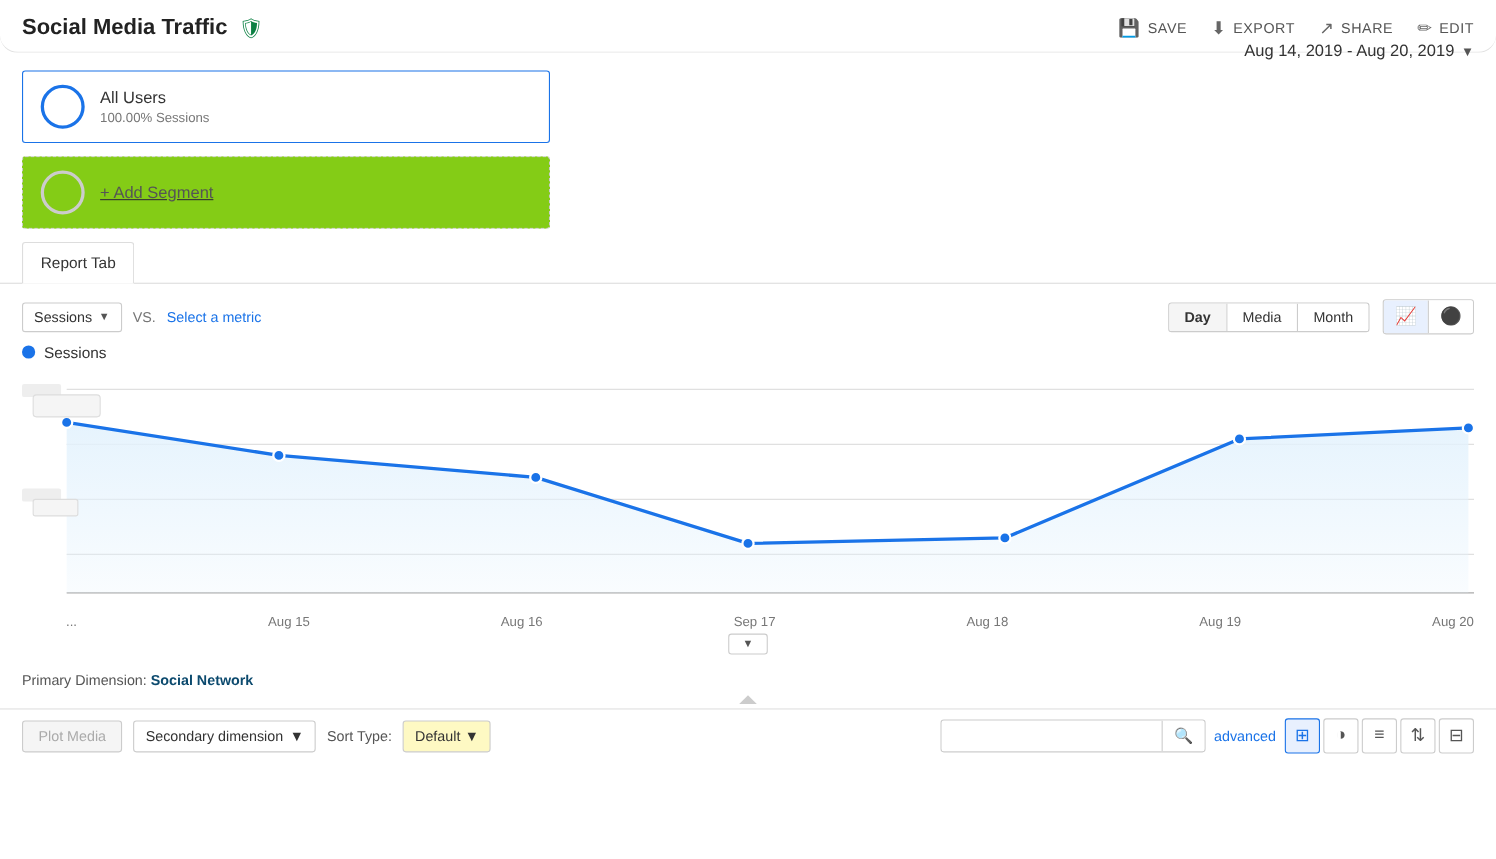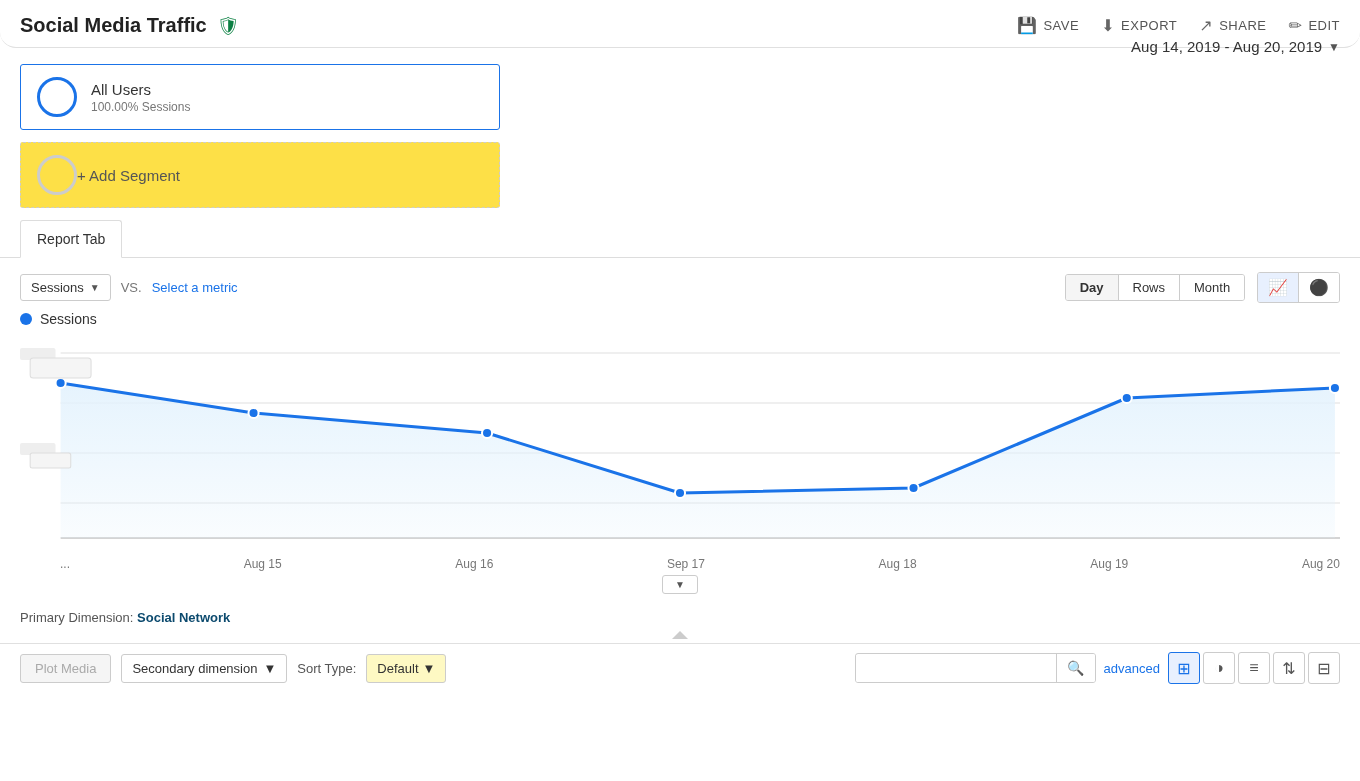--- a/index.html
+++ b/index.html
@@ -14,21 +14,21 @@
     .action-btn { display: flex; align-items: center; gap: 6px; color: #555; font-size: 13px; font-weight: 500; cursor: pointer; text-transform: uppercase; letter-spacing: 0.5px; }
     .action-icon { font-size: 16px; color: #666; }
 
     
     .segments-area { padding: 16px 20px 0 20px; }
     .segment-box { border: 1.5px solid #1a73e8; border-radius: 3px; padding: 12px 16px; display: flex; align-items: center; gap: 14px; width: 480px; margin-bottom: 12px; background: #fff; }
     .segment-circle { width: 40px; height: 40px; border-radius: 50%; border: 3px solid #1a73e8; background: transparent; flex-shrink: 0; }
     .segment-circle-gray { width: 40px; height: 40px; border-radius: 50%; border: 3px solid #ccc; background: transparent; flex-shrink: 0; }
     .segment-info .segment-name { font-size: 15px; font-weight: 500; color: #333; }
     .segment-info .segment-sub { font-size: 12px; color: #777; margin-top: 2px; }
-    .add-segment-box { border: 1.5px dashed #ccc; border-radius: 3px; padding: 12px 16px; display: flex; align-items: center; width: 480px; margin-bottom: 12px; background: #fde047; cursor: pointer; }
+    .add-segment-box { border: 1.5px dashed #ccc; border-radius: 3px; padding: 12px 16px; display: flex; align-items: center; gap: 14px; width: 480px; margin-bottom: 12px; background: #84cc16; cursor: pointer; text-decoration: underline; }
     .add-segment-label { font-size: 15px; color: #555; }
 
     
     .date-range { position: absolute; top: 68px; right: 20px; display: flex; align-items: center; gap: 6px; font-size: 15px; color: #333; cursor: pointer; }
     .date-arrow { color: #555; font-size: 12px; }
 
     
     .report-tab-row { padding: 0 20px; margin-top: 8px; border-bottom: 1px solid #ddd; }
     .report-tab { display: inline-block; padding: 10px 16px; font-size: 14px; font-weight: 500; color: #333; border: 1px solid #ddd; border-bottom: none; background: #fff; cursor: pointer; border-radius: 3px 3px 0 0; margin-bottom: -1px; }
     .report-tab.active { background: #fff; border-bottom: 1px solid #fff; }
@@ -150,21 +150,21 @@
     <div class="metric-dropdown">
       <span>Sessions</span>
       <span class="dd-arrow">▼</span>
     </div>
     <span class="vs-label">VS.</span>
     <span class="select-metric">Select a metric</span>
   </div>
   <div class="chart-controls-right">
     <div style="display:flex; border:1px solid #ccc; border-radius:3px; overflow:hidden;">
       <button class="time-btn active" style="border-radius:0; border:none; border-right:1px solid #ccc;">Day</button>
-      <button class="time-btn" style="border-radius:0; border:none; border-right:1px solid #ccc;">Rows</button>
+      <button class="time-btn" style="border-radius:0; border:none; border-right:1px solid #ccc;">Media</button>
       <button class="time-btn" style="border-radius:0; border:none;">Month</button>
     </div>
     <div class="chart-type-btns">
       <button class="chart-type-btn active">📈</button>
       <button class="chart-type-btn">⚫</button>
     </div>
   </div>
 </div>
 
 <div class="sessions-legend">

